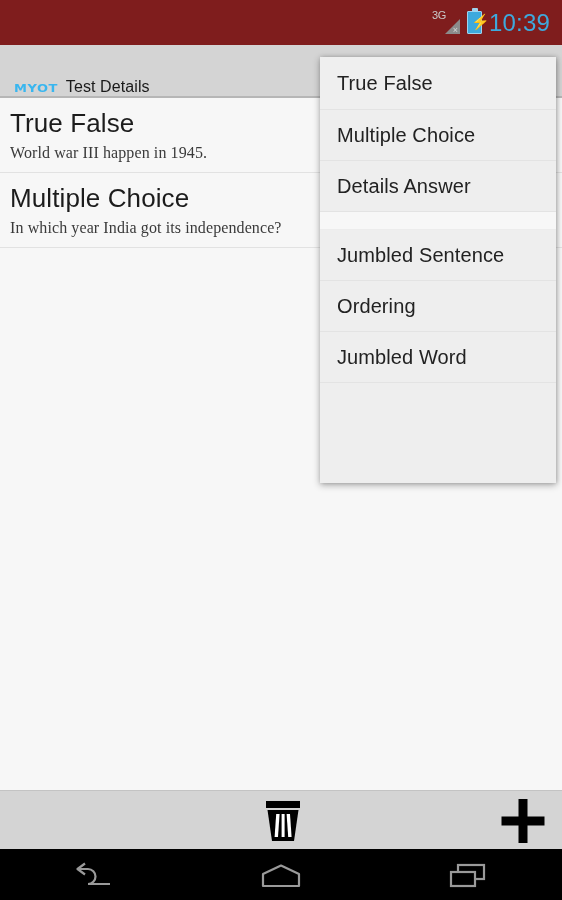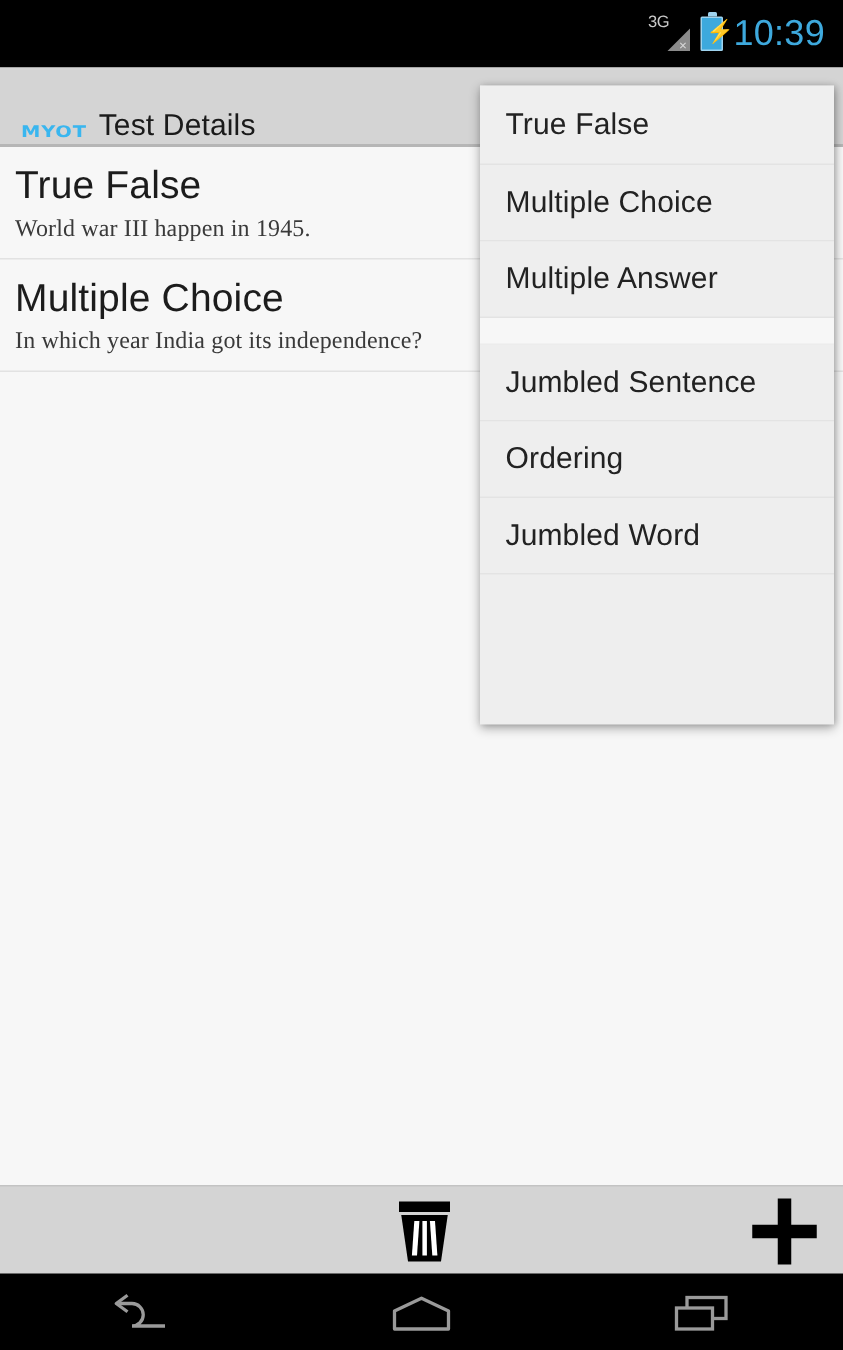--- a/index.html
+++ b/index.html
@@ -24,21 +24,21 @@
     background: #f7f7f7;
     overflow: hidden;
   }
 
   
   #statusbar {
     position: absolute;
     top: 0; left: 0;
     width: 562px;
     height: 45px;
-    background: #000000;
+    background: #7f1d1d;
     display: flex;
     align-items: center;
     justify-content: flex-end;
     padding-right: 12px;
     box-sizing: border-box;
   }
   .sb-right {
     display: flex;
     align-items: center;
     gap: 7px;
@@ -124,21 +124,21 @@
   #app-logo {
     font-size: 13px;
     font-weight: bold;
     color: #39b6ef;
     letter-spacing: 0.5px;
     margin-right: 8px;
     font-family: "DejaVu Sans", sans-serif;
     transform: scaleY(0.82);
   }
   #ab-title {
-    font-size: 20px;
+    font-size: 16px;
     color: #1a1a1a;
     letter-spacing: 0.1px;
   }
 
   
   #content {
     position: absolute;
     top: 98px; left: 0;
     width: 562px;
     height: 692px;
@@ -283,21 +283,21 @@
     <div class="list-row">
       <div class="row-title">Multiple Choice</div>
       <div class="row-sub">In which year India got its independence?</div>
     </div>
 
   </div>
 
   <div id="popup">
     <div class="menu-item first">True False</div>
     <div class="menu-item">Multiple Choice</div>
-    <div class="menu-item">Multiple Answer</div>
+    <div class="menu-item">Details Answer</div>
     <div class="menu-gap"></div>
     <div class="menu-item">Jumbled Sentence</div>
     <div class="menu-item">Ordering</div>
     <div class="menu-item">Jumbled Word</div>
 
   </div>
 
   <div id="bottombar">
 
     <div id="delete-btn">

